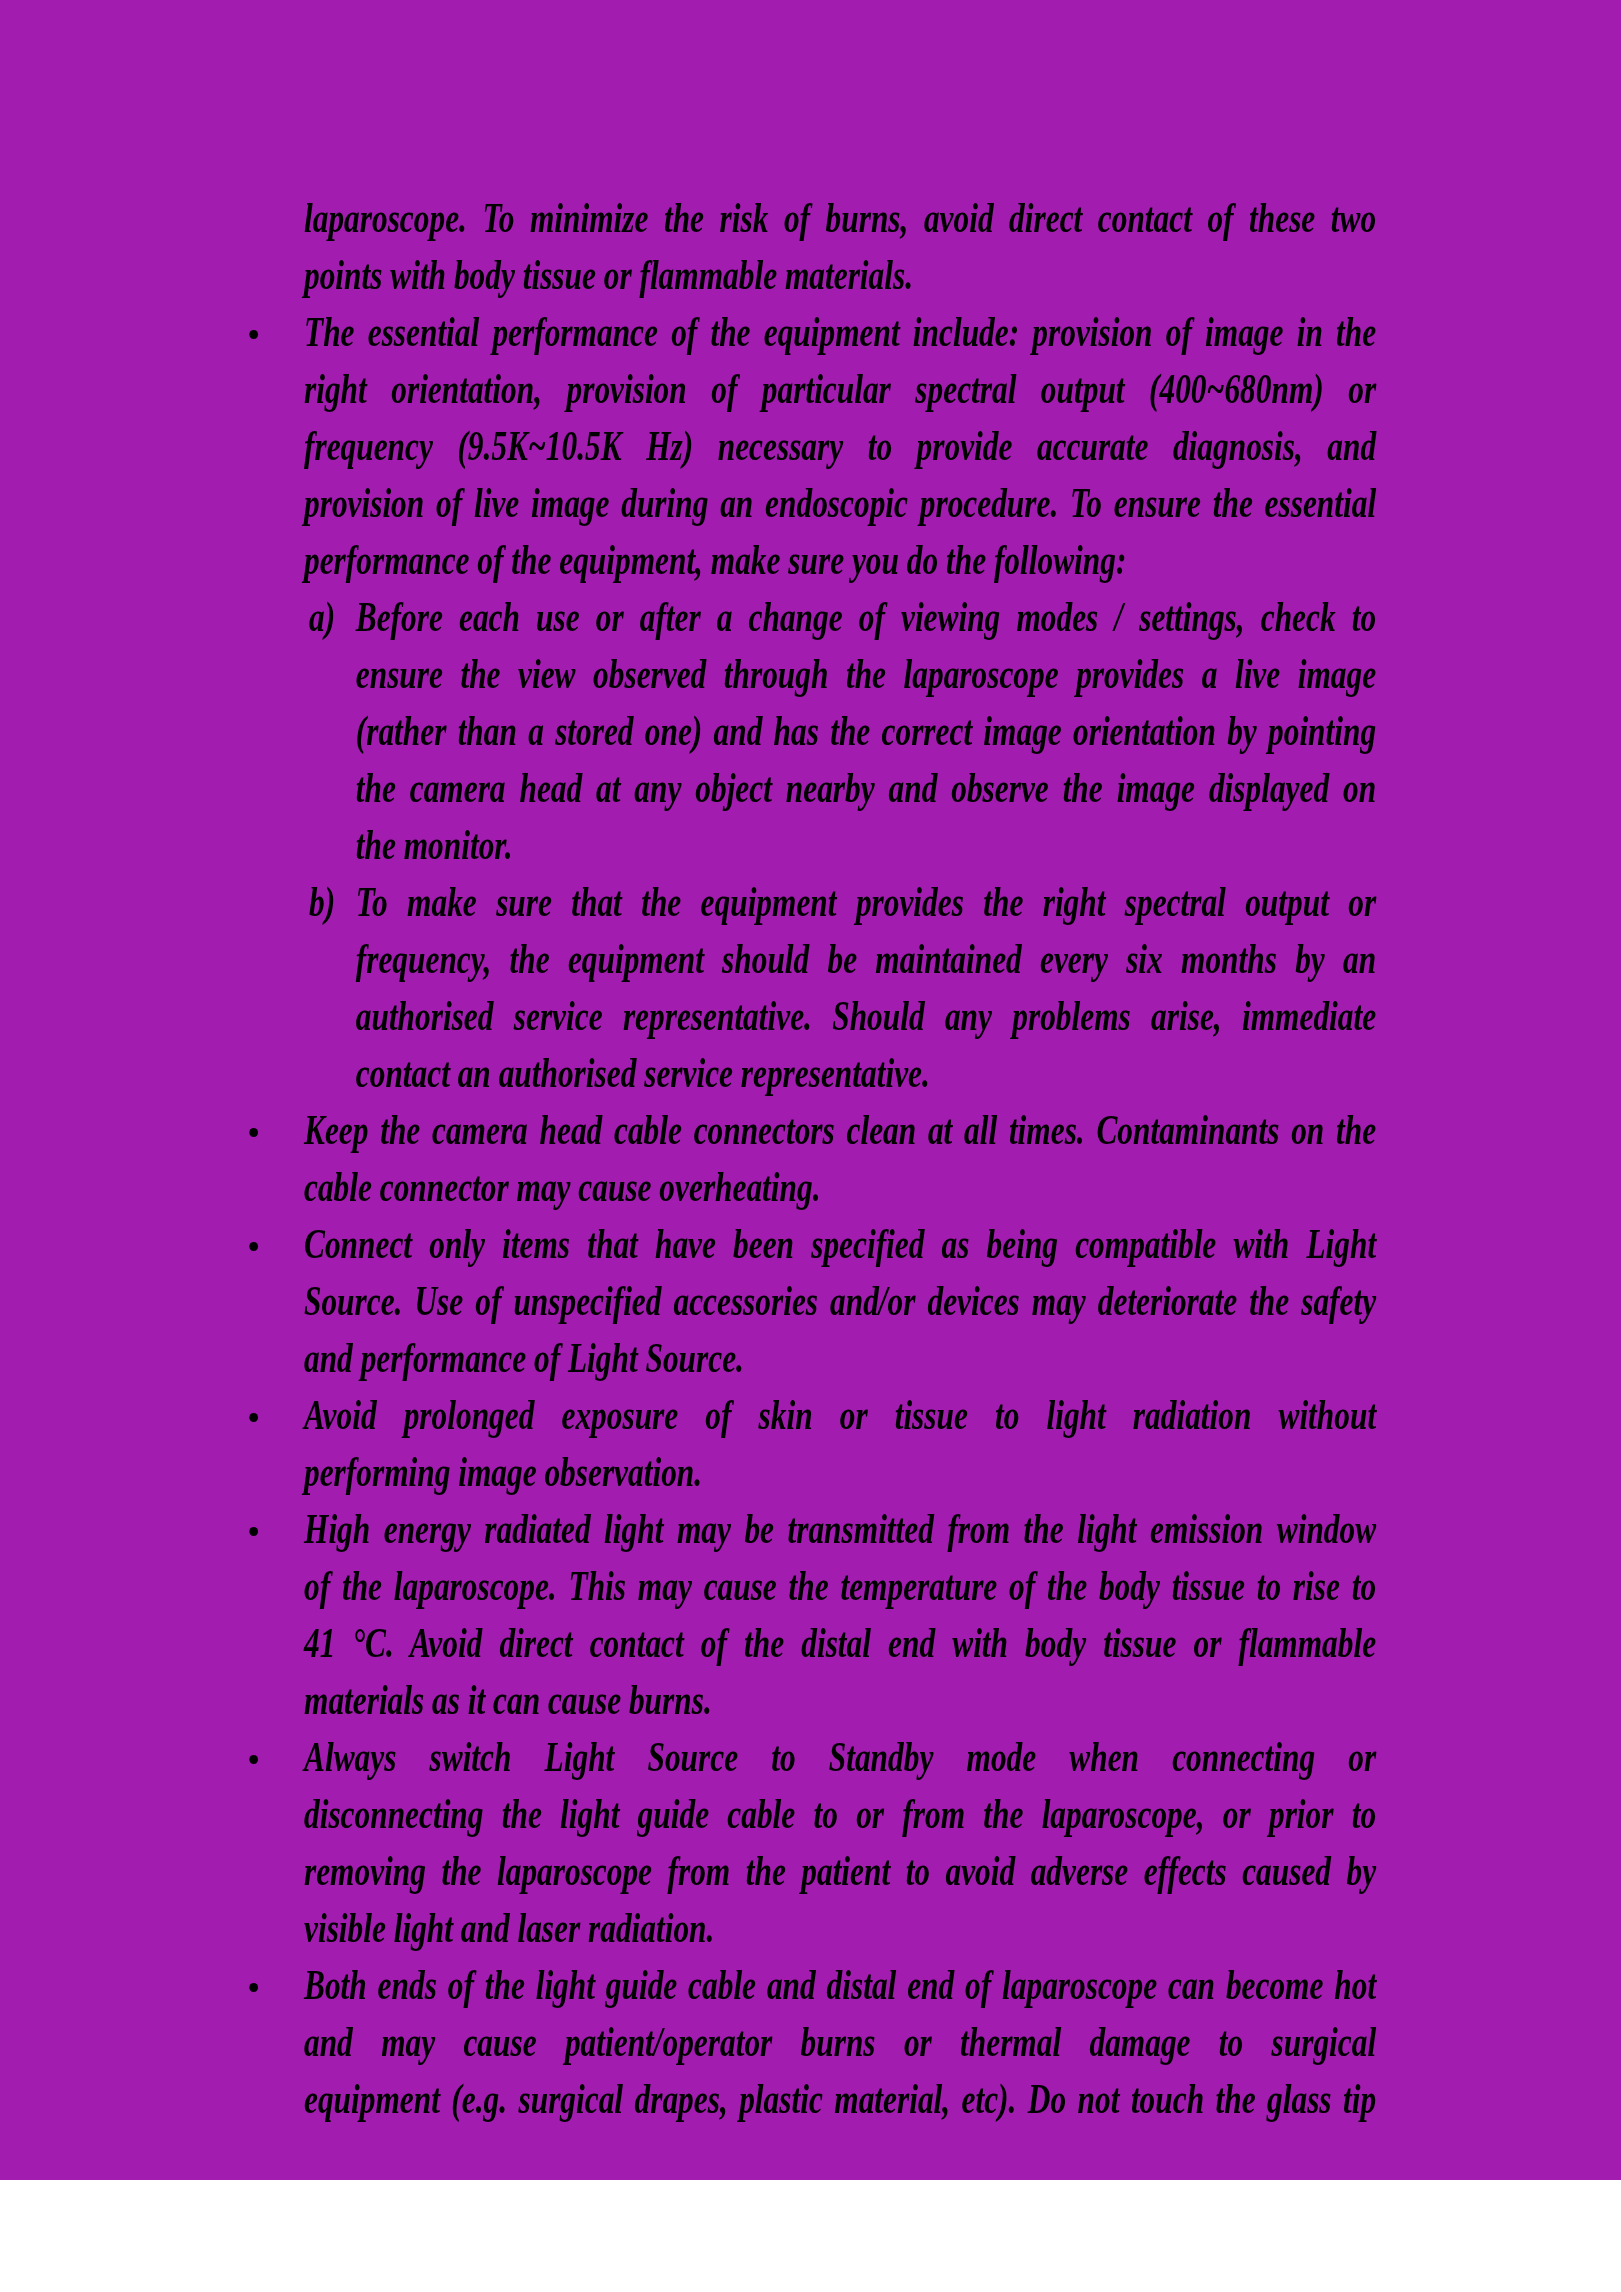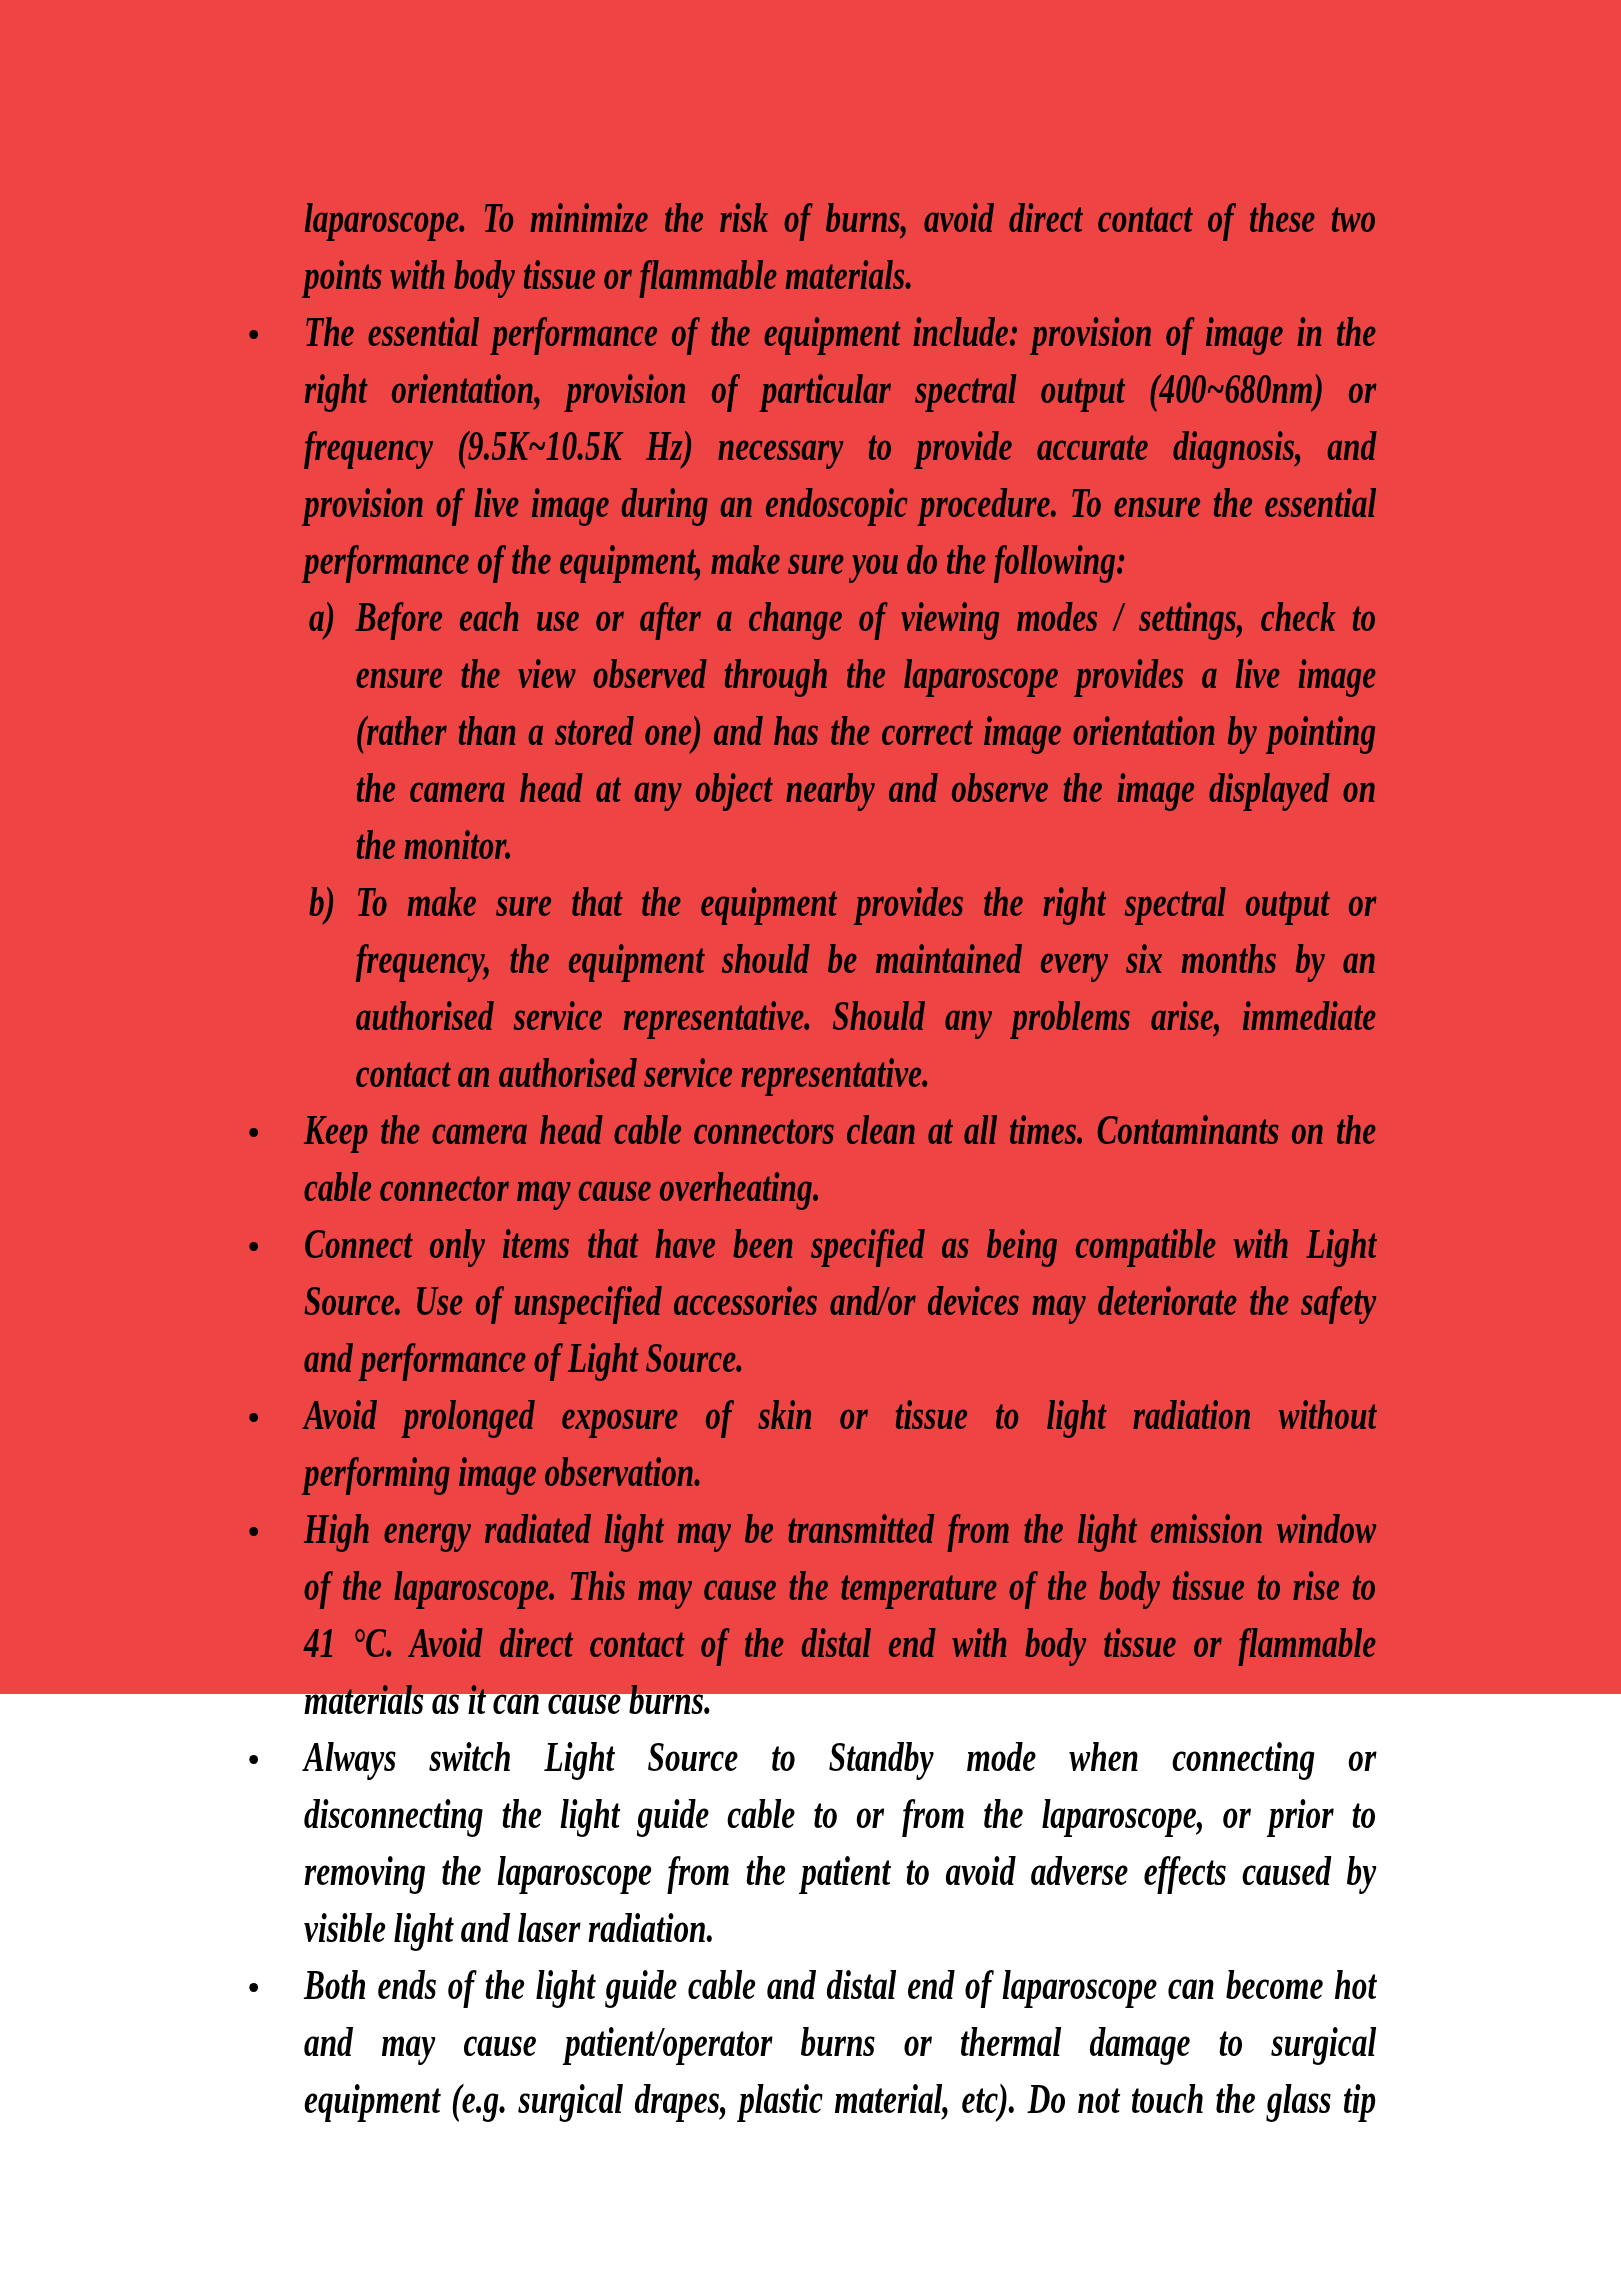--- a/index.html
+++ b/index.html
@@ -12,22 +12,22 @@
     height: 2293px;
     background: #ffffff;
     position: relative;
     overflow: hidden;
     font-family: "Liberation Serif", "DejaVu Serif", serif;
   }
   .page {
     position: absolute;
     left: 0; top: 0;
     width: 1621px;
-    height: 1694px;
-    background: #ef4444;
+    height: 2180px;
+    background: #a21caf;
   }
   
   .text-column {
     position: absolute;
     left: 304px;
     top: 189px;
     width: 1072px;
   }
   
   .line {

